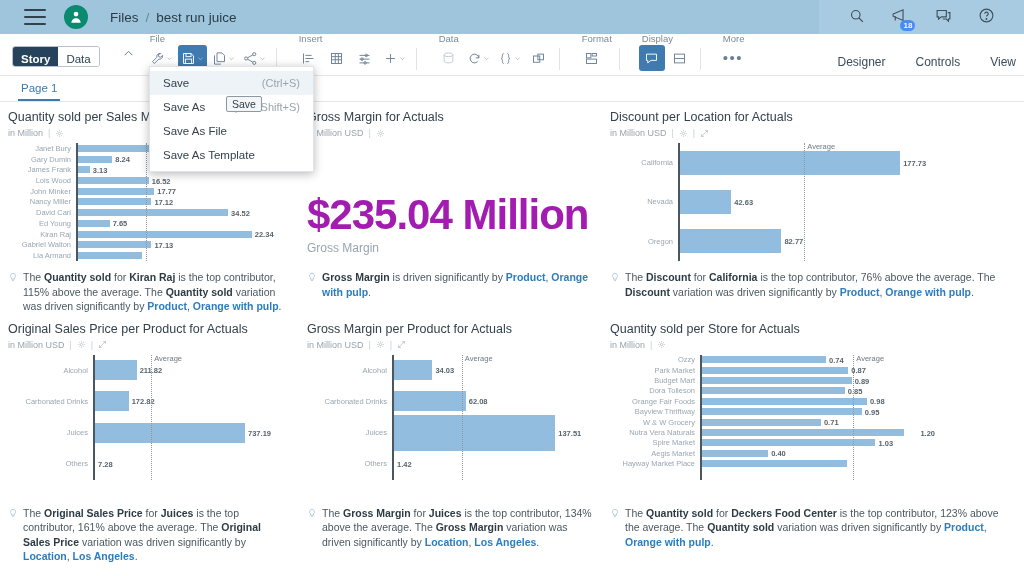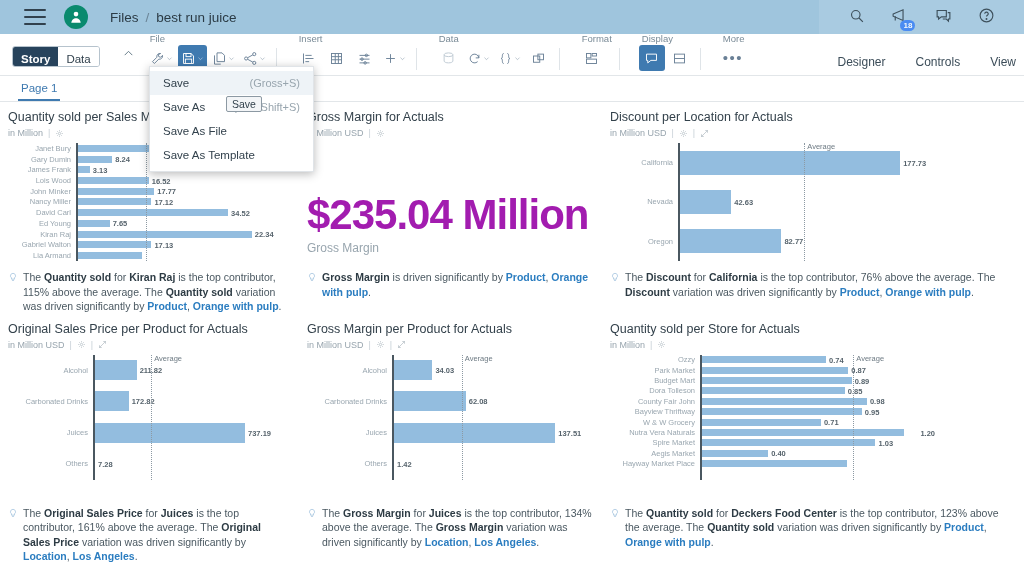--- a/index.html
+++ b/index.html
@@ -650,21 +650,21 @@
           </div>
           <div class="bar-row" style="height: 31.25px;">
             <div class="bar-cat" style="width: 85px;">Carbonated Drinks</div>
             <div class="bar-track" style="height: 20px;">
               <div class="bar-fill" style="width: 73.72px; background: rgb(147, 189, 223);"></div>
               <div class="bar-val" style="left: 73.72px;">62.08</div>
             </div>
           </div>
           <div class="bar-row" style="height: 31.25px;">
             <div class="bar-cat" style="width: 85px;">Juices</div>
-            <div class="bar-track" style="height: 20px;">
+            <div class="bar-track" style="height: 36px;">
               <div class="bar-fill" style="width: 163.293px; background: rgb(147, 189, 223);"></div>
               <div class="bar-val" style="left: 163.293px;">137.51</div>
             </div>
           </div>
           <div class="bar-row" style="height: 31.25px;">
             <div class="bar-cat" style="width: 85px;">Others</div>
             <div class="bar-track" style="height: 20px;">
               <div class="bar-fill" style="width: 2px; background: rgb(147, 189, 223);"></div>
               <div class="bar-val" style="left: 2px;">1.42</div>
             </div>
@@ -708,21 +708,21 @@
             </div>
           </div>
           <div class="bar-row" style="height: 10.4167px;">
             <div class="bar-cat" style="width: 90px;">Dora Tolleson</div>
             <div class="bar-track" style="height: 7px;">
               <div class="bar-fill" style="width: 144.815px; background: rgb(147, 189, 223);"></div>
               <div class="bar-val" style="left: 144.815px;">0.85</div>
             </div>
           </div>
           <div class="bar-row" style="height: 10.4167px;">
-            <div class="bar-cat" style="width: 90px;">County Fair John</div>
+            <div class="bar-cat" style="width: 90px;">Orange Fair Foods</div>
             <div class="bar-track" style="height: 7px;">
               <div class="bar-fill" style="width: 166.963px; background: rgb(147, 189, 223);"></div>
               <div class="bar-val" style="left: 166.963px;">0.98</div>
             </div>
           </div>
           <div class="bar-row" style="height: 10.4167px;">
             <div class="bar-cat" style="width: 90px;">Bayview Thriftway</div>
             <div class="bar-track" style="height: 7px;">
               <div class="bar-fill" style="width: 161.852px; background: rgb(147, 189, 223);"></div>
               <div class="bar-val" style="left: 161.852px;">0.95</div>
@@ -796,21 +796,21 @@
             </svg></span>
           <span><span>The </span><b>Quantity sold</b><span> for </span><b>Deckers Food Center</b><span> is the top contributor, 123% above the average. The </span><b>Quantity sold</b><span> variation was driven significantly by </span><a>Product</a><span>, </span><a>Orange with pulp</a><span>.</span></span>
         </div>
     </div>
   </div>
 </div>
 
 <div class="menu" id="save-menu">
     <div class="menu-item hl">
       <span>Save</span>
-      <span class="sc">(Gross+S)</span>
+      <span class="sc">(Ctrl+S)</span>
     </div>
     <div class="menu-item">
       <span>Save As</span>
       <span class="sc">(Ctrl+Shift+S)</span>
     </div>
     <div class="menu-item">
       <span>Save As File</span>
       <span class="sc"></span>
     </div>
     <div class="menu-item">

